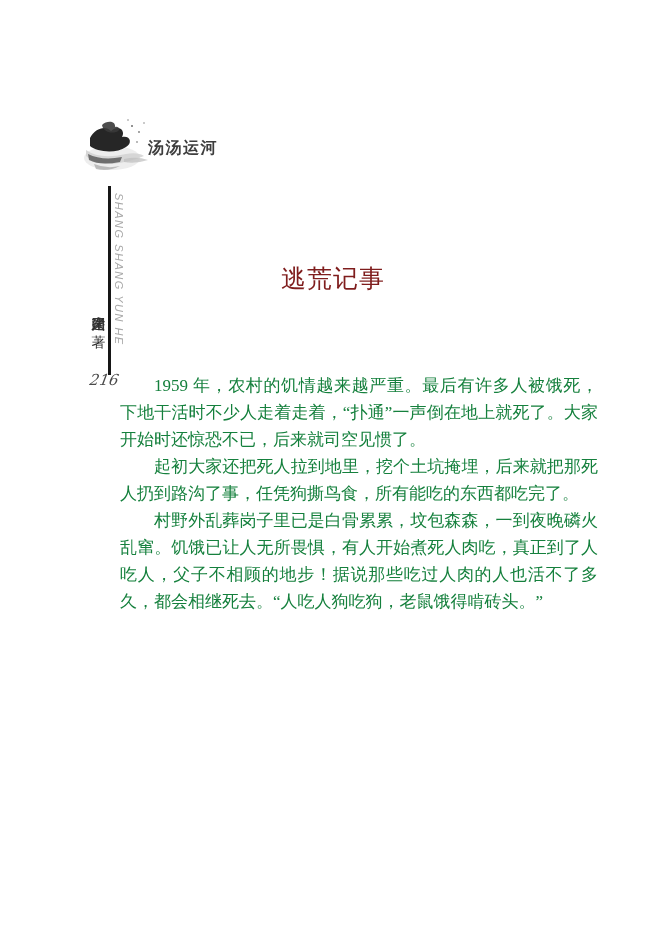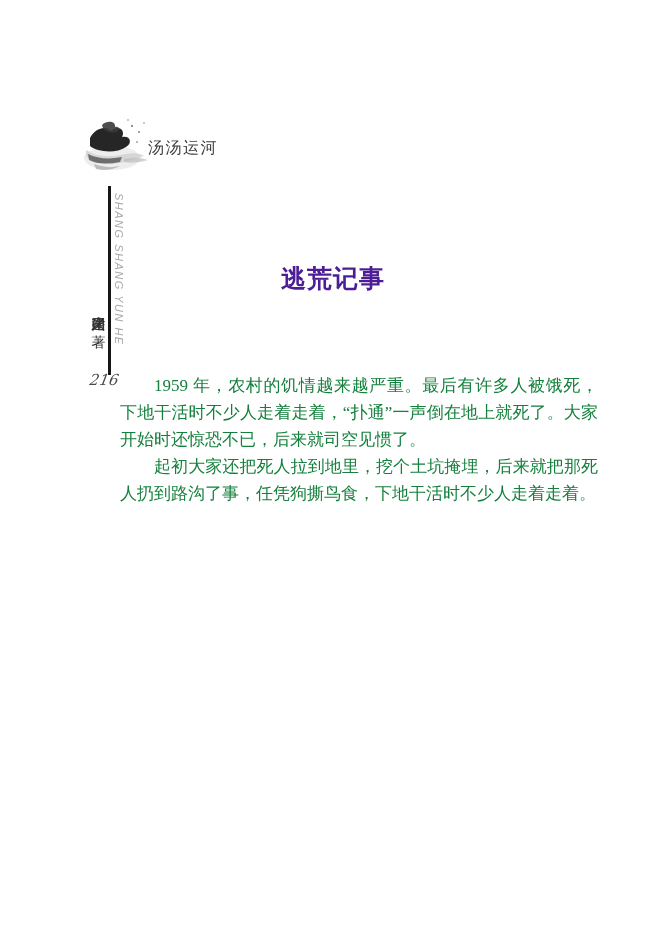--- a/index.html
+++ b/index.html
@@ -24,21 +24,21 @@
     width: 68px;
     height: 62px;
   }
 
   
   .brand-title {
     position: absolute;
     left: 148px;
     top: 138px;
     font-family: "Liberation Sans", "DejaVu Sans", sans-serif;
-    font-weight: normal;
+    font-weight: bold;
     font-size: 16px;
     letter-spacing: 1.5px;
     color: #3d3d3d;
   }
 
   
   .side-rule {
     position: absolute;
     left: 108px;
     top: 186px;
@@ -92,23 +92,23 @@
     position: absolute;
     left: 120px;
     top: 262px;
     width: 478px;
     text-align: center;
   }
   .chapter-title {
     position: relative;
     left: -26px;
     font-size: 25px;
-    font-weight: bold;
+    font-weight: normal;
     letter-spacing: 1px;
-    color: #4c1d95;
+    color: #7f1d1d;
   }
 
   
   .body-text {
     position: absolute;
     left: 120px;
     top: 372px;
     width: 478px;
     font-size: 17px;
     line-height: 27px;
@@ -152,16 +152,17 @@
   <div class="author-vertical">秦建国／著</div>
 
   <div class="page-number">216</div>
 
   <div class="chapter-title-wrap">
     <span class="chapter-title">逃荒记事</span>
   </div>
 
   <div class="body-text">
     <p>1959 年，农村的饥情越来越严重。最后有许多人被饿死，下地干活时不少人走着走着，“扑通”一声倒在地上就死了。大家开始时还惊恐不已，后来就司空见惯了。</p>
-    <p>起初大家还把死人拉到地里，挖个土坑掩埋，后来就把那死人扔到路沟了事，任凭狗撕鸟食，下地干活时不少人走着走着。</p>
+    <p>起初大家还把死人拉到地里，挖个土坑掩埋，后来就把那死人扔到路沟了事，任凭狗撕鸟食，所有能吃的东西都吃完了。</p>
+    <p>村野外乱葬岗子里已是白骨累累，坟包森森，一到夜晚磷火乱窜。饥饿已让人无所畏惧，有人开始煮死人肉吃，真正到了人吃人，父子不相顾的地步！据说那些吃过人肉的人也活不了多久，都会相继死去。“人吃人狗吃狗，老鼠饿得啃砖头。”</p>
   </div>
 
 </div>
 
 </body></html>

